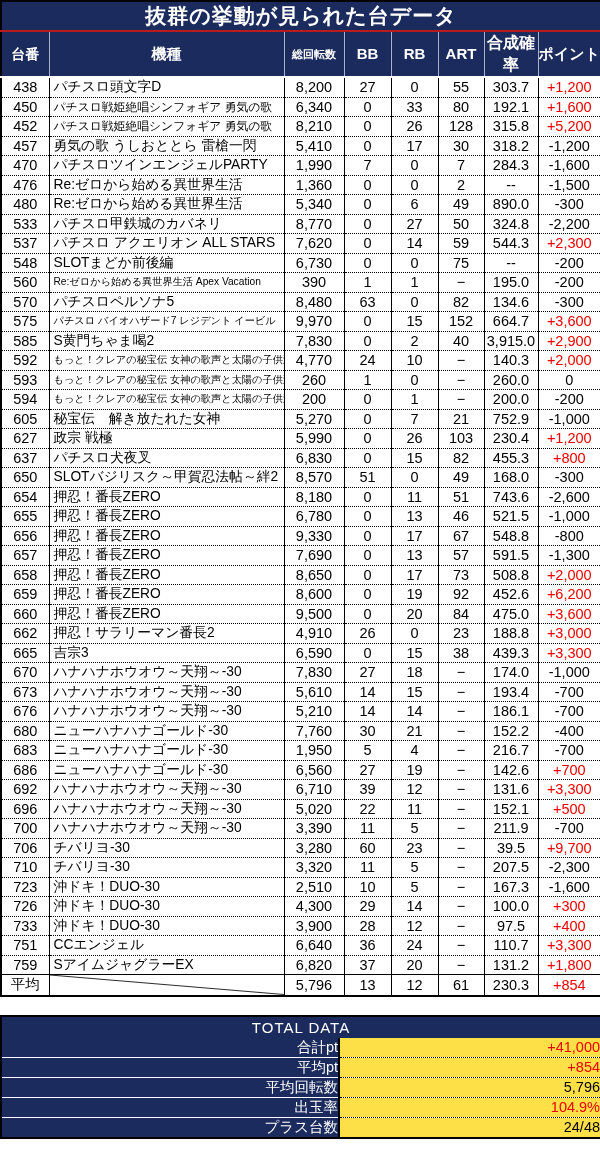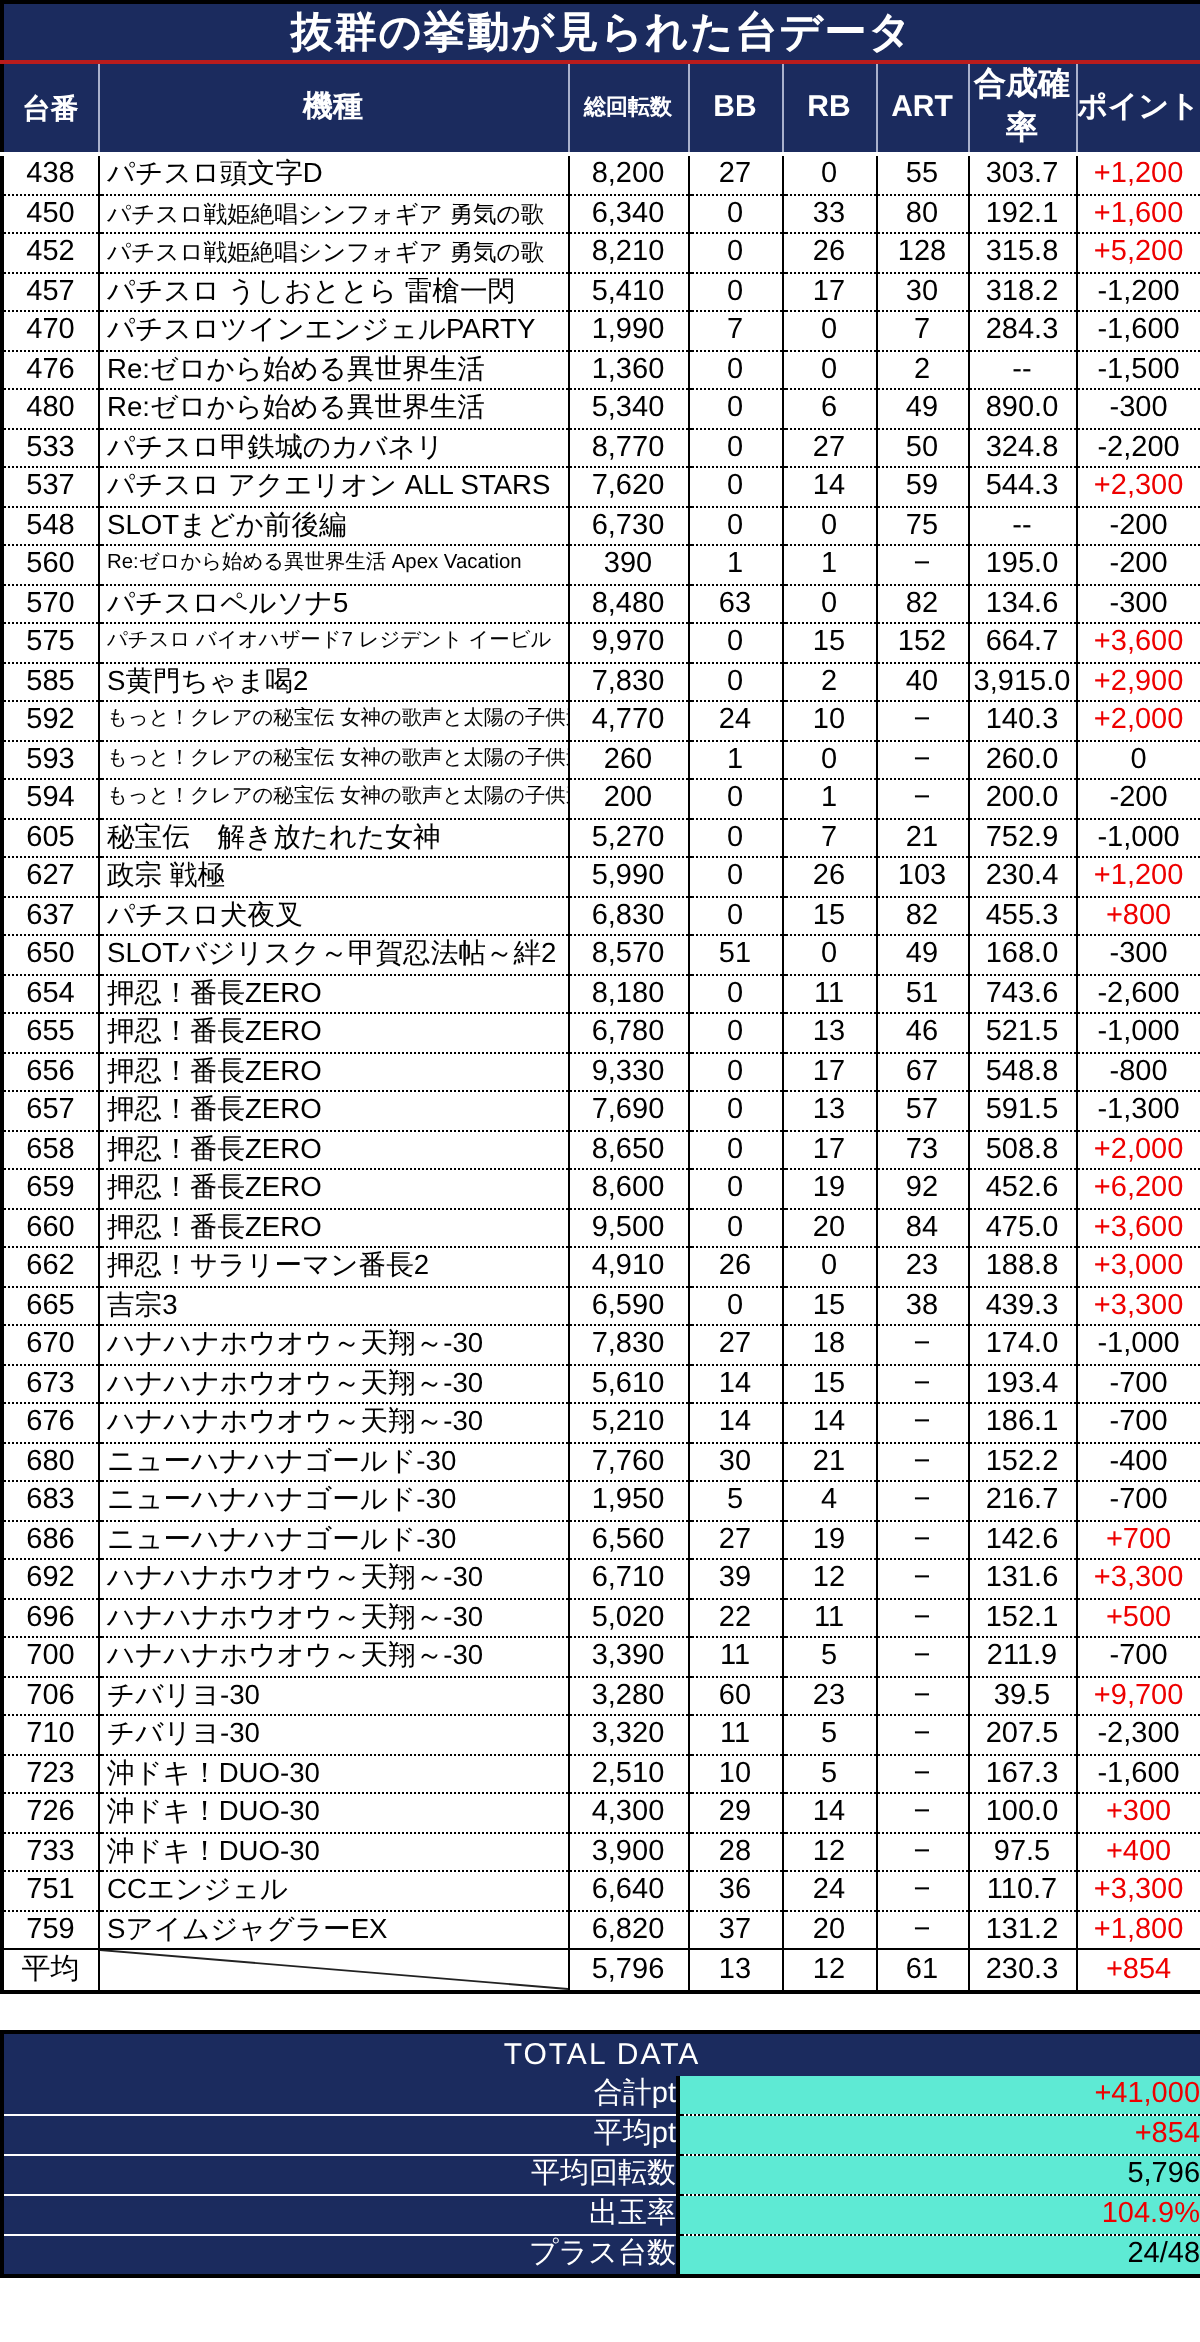--- a/index.html
+++ b/index.html
@@ -57,21 +57,21 @@
   .total { border:2px solid #000; }
   .total th {
     background:var(--navy); color:#fff; font-weight:normal;
     font-size:15px; letter-spacing:1px;
     height:22px; text-align:center; padding:0;
   }
   .total td { height:19px; padding:0; font-size:14.5px; text-align:right; line-height:19px; }
   .total td.lbl {
     background:var(--navy); color:#fff; font-size:14.5px;
   }
-  .total td.val { background:#5eead4; border-left:2px solid #000; }
+  .total td.val { background:#fde047; border-left:2px solid #000; }
   .total tbody tr td.lbl { border-top:1px dotted #fff; }
   .total tbody tr td.val { border-top:1px dotted #000; }
   .total tbody tr:first-child td { border-top:none !important; }
 
   :root { --navy:#1B2B5E; --red:#EE0000; }
 </style>
 </head>
 <body>
 
 <table class="main">
@@ -126,21 +126,21 @@
     <td class="model m">パチスロ戦姫絶唱シンフォギア 勇気の歌</td>
     <td>8,210</td>
     <td>0</td>
     <td>26</td>
     <td>128</td>
     <td>315.8</td>
     <td class="pos">+5,200</td>
   </tr>
       <tr>
     <td>457</td>
-    <td class="model">パチスロ うしおととら 雷槍一閃</td>
+    <td class="model">勇気の歌 うしおととら 雷槍一閃</td>
     <td>5,410</td>
     <td>0</td>
     <td>17</td>
     <td>30</td>
     <td>318.2</td>
     <td>-1,200</td>
   </tr>
       <tr>
     <td>470</td>
     <td class="model">パチスロツインエンジェルPARTY</td>

